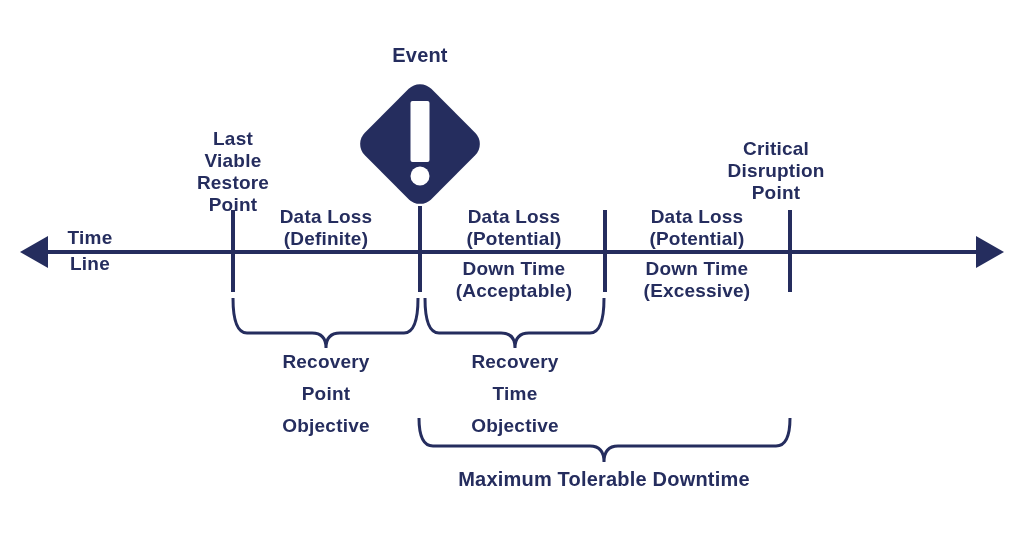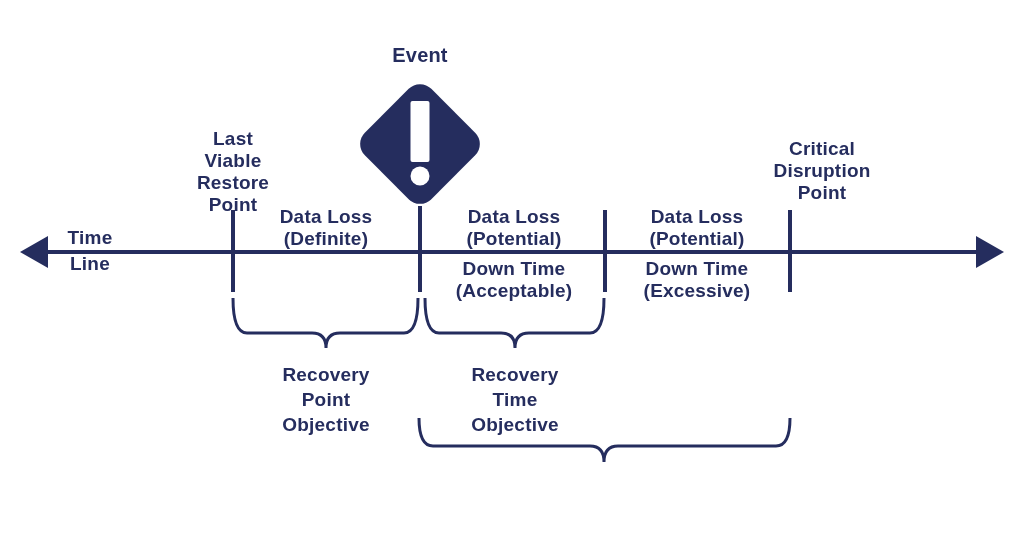--- a/index.html
+++ b/index.html
@@ -15,21 +15,21 @@
     position:absolute;
     color:#252d5e;
     font-weight:bold;
     text-align:center;
     white-space:pre-line;
     font-size:19px;
     line-height:22px;
     letter-spacing:0.2px;
   }
   .label.big{font-size:20px;line-height:23px;}
-  .brace-label{line-height:25px;margin-top:16px;}
+  .brace-label{line-height:32px;}
 </style>
 </head>
 <body>
 
 <div class="canvas">
 
   <svg class="svg-layer" viewBox="0 0 1024 536">
 
     <line x1="34" y1="252" x2="990" y2="252" stroke="#252d5e" stroke-width="4"></line>
     <polygon points="48,236 48,268 20,252" fill="#252d5e"></polygon>
@@ -75,21 +75,21 @@
 Line</div>
 
   <div class="label big" style="left:370px;top:44px;width:100px;">Event</div>
 
   <div class="label" style="left:173px;top:128px;width:120px;">Last
 Viable
 Restore
 Point</div>
 
 
-  <div class="label" style="left:742px;top:138px;width:160px;">Critical
+  <div class="label" style="left:696px;top:138px;width:160px;">Critical
 Disruption
 Point</div>
 
   <div class="label" style="left:251px;top:206px;width:150px;">Data Loss
 (Definite)</div>
 
   <div class="label" style="left:439px;top:206px;width:150px;">Data Loss
 (Potential)</div>
 
   <div class="label" style="left:439px;top:258px;width:150px;">Down Time
@@ -102,14 +102,15 @@
 (Excessive)</div>
 
   <div class="label brace-label" style="left:251px;top:346px;width:150px;">Recovery
 Point
 Objective</div>
 
   <div class="label brace-label" style="left:440px;top:346px;width:150px;">Recovery
 Time
 Objective</div>
 
+  <div class="label big" style="left:454px;top:468px;width:300px;">Maximum Tolerable Downtime</div>
 
 </div>
 
 </body></html>

